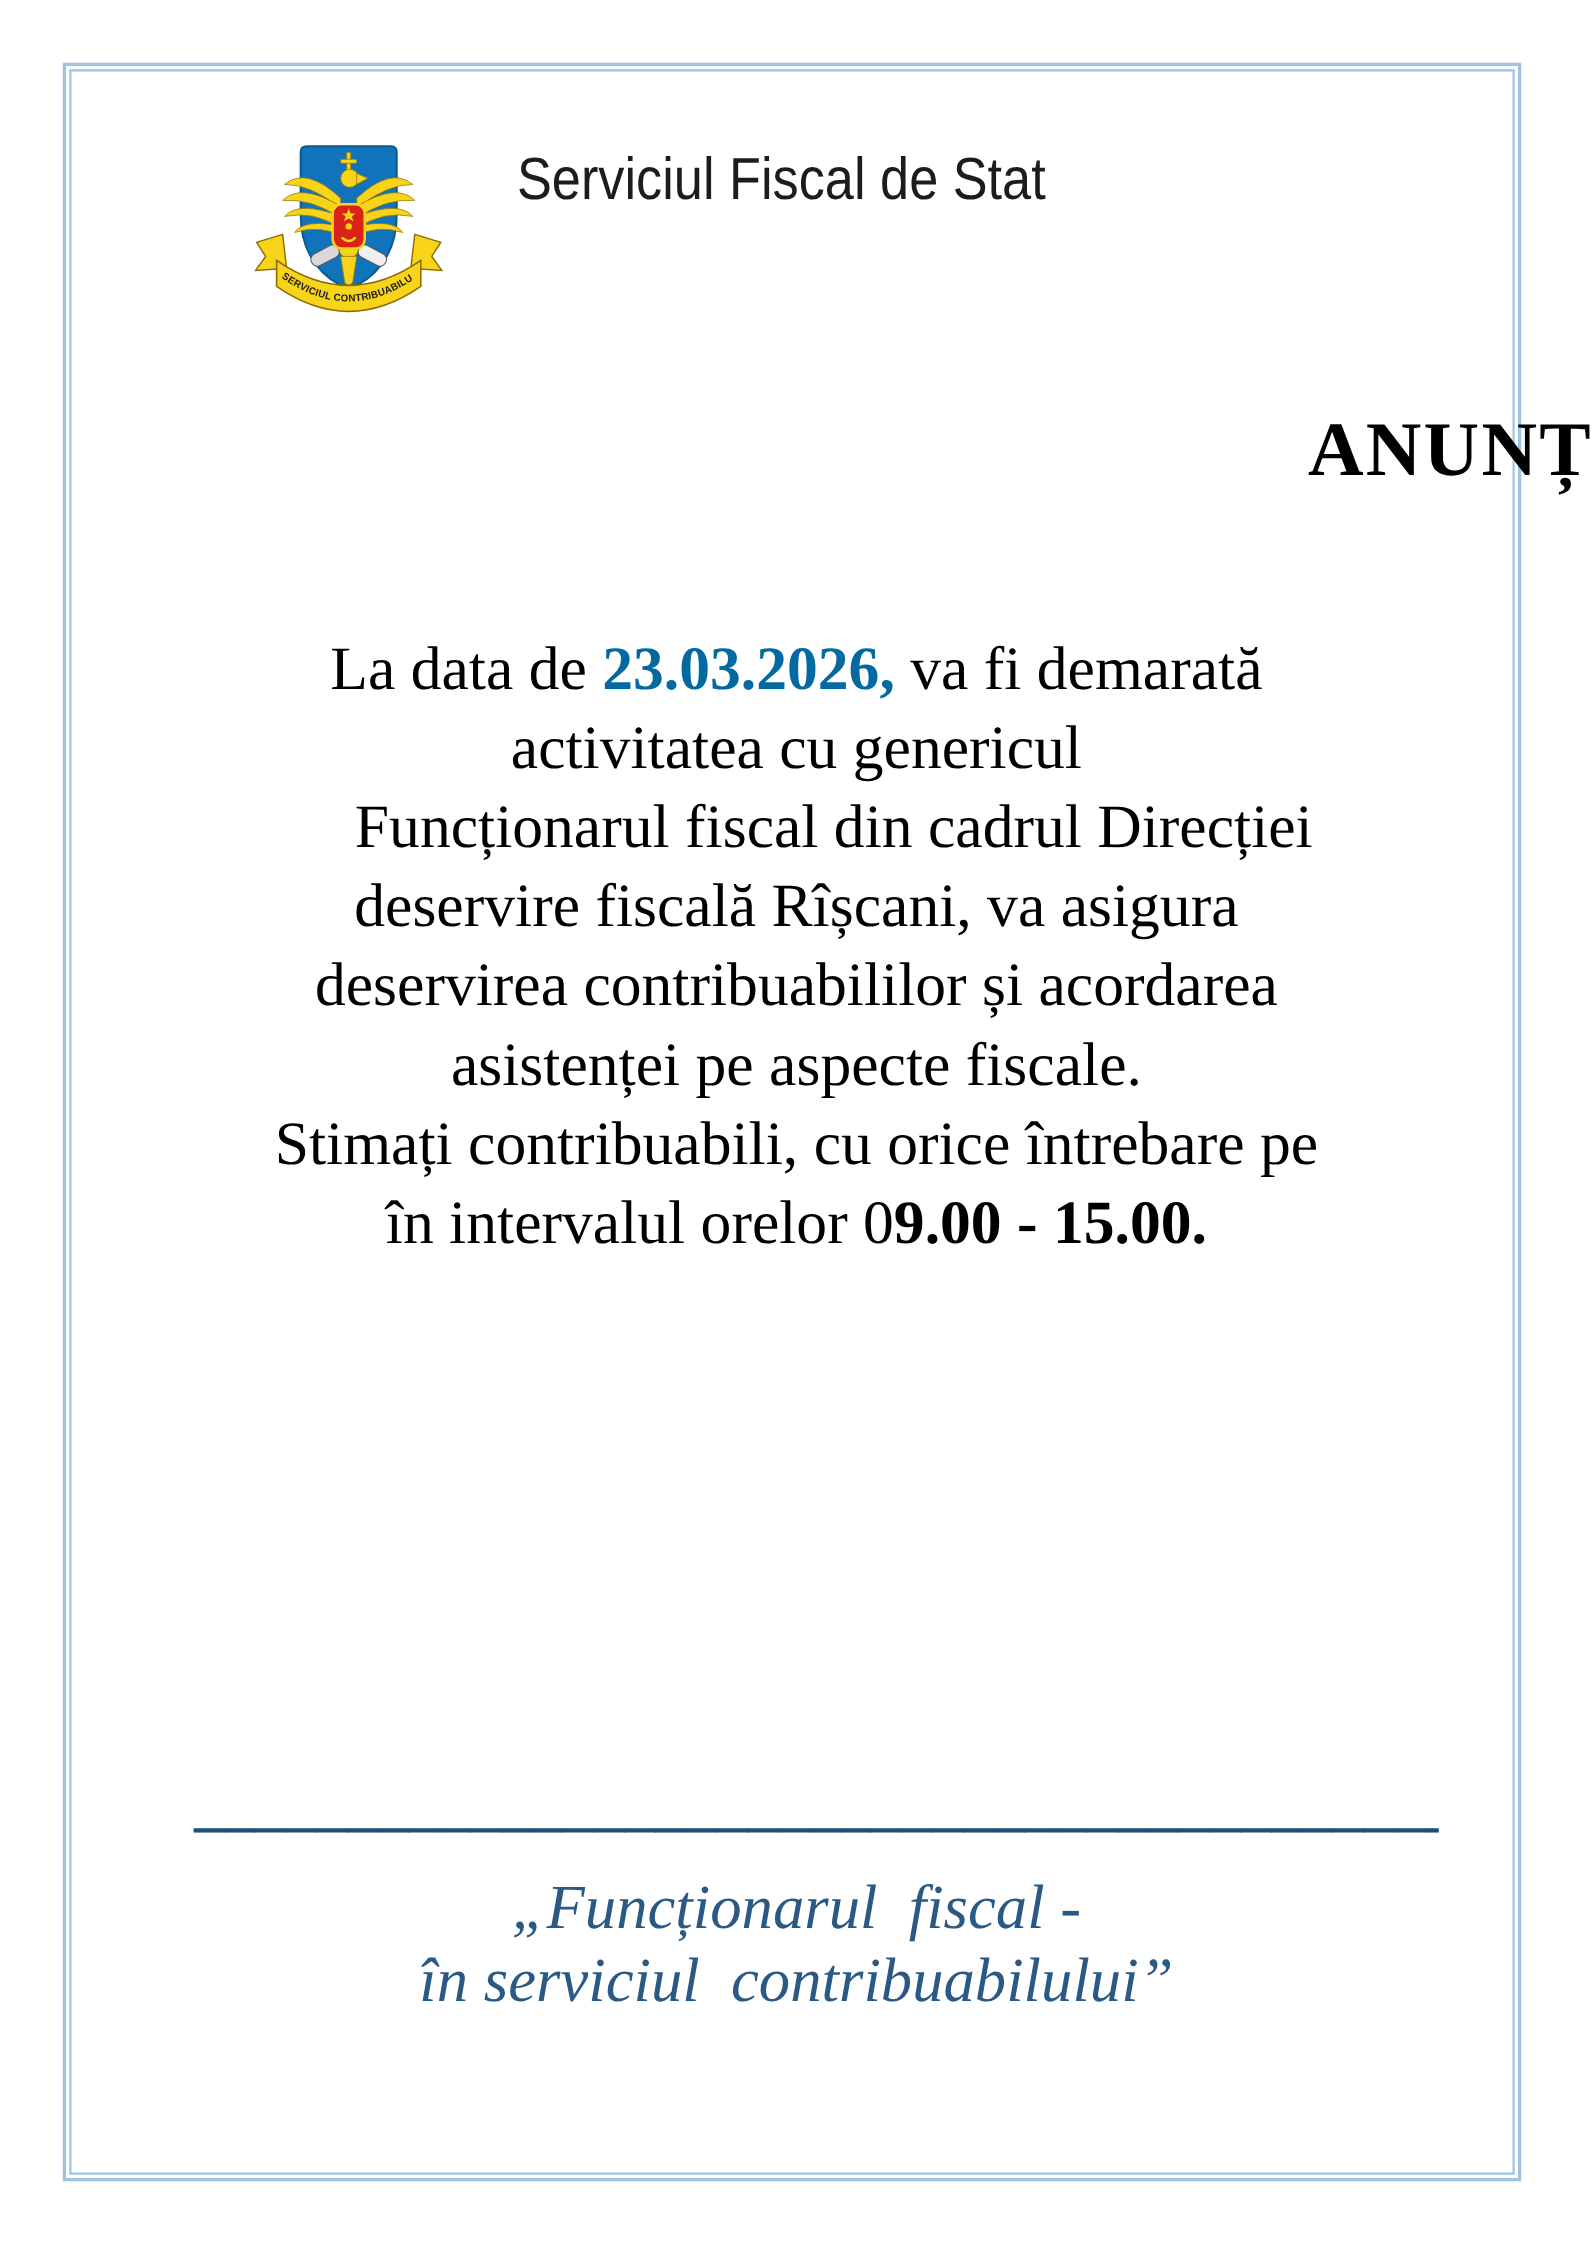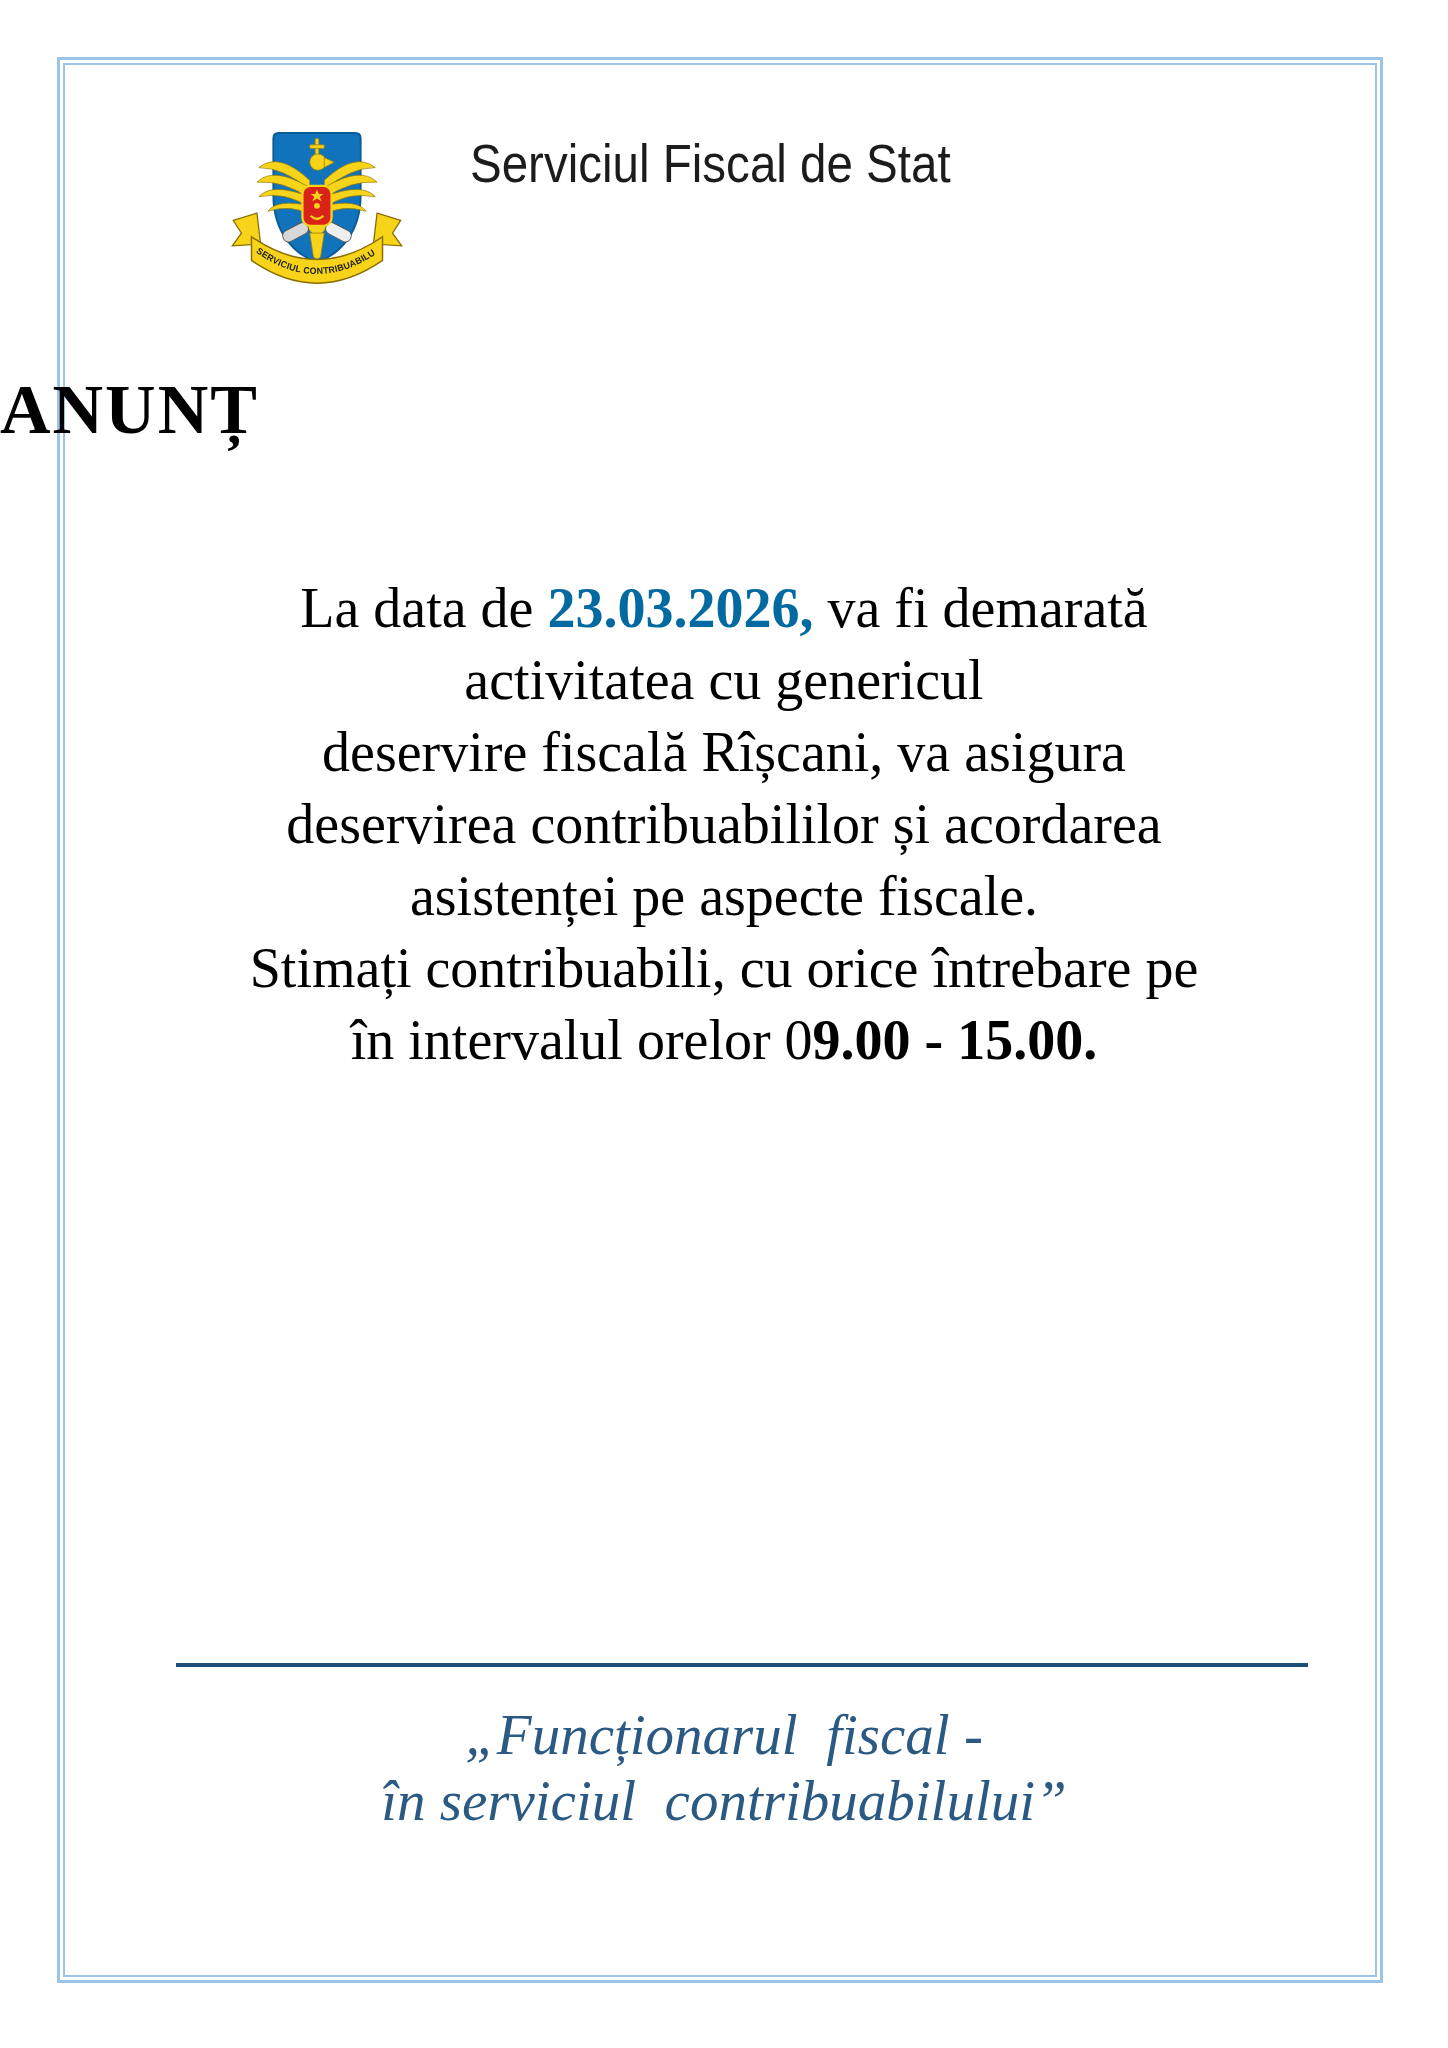--- a/index.html
+++ b/index.html
@@ -35,21 +35,21 @@
     color: #1c1c1c;
     letter-spacing: 0px;
     transform: scaleX(0.88);
     transform-origin: left center;
     white-space: nowrap;
   }
   .heading {
     position: absolute;
     left: 0; top: 368px;
     width: 1448px;
-    text-align: left;
+    text-align: right;
     font-size: 70px;
     line-height: 84px;
     font-weight: bold;
     letter-spacing: 2px;
     color: #000000;
   }
   .body-block {
     position: absolute;
     left: 59px; top: 572px;
     width: 1330px;
@@ -141,20 +141,21 @@
     </g>
   </svg>
 
   <div class="org-title">Serviciul Fiscal de Stat</div>
 
   <div class="heading">ANUNȚ</div>
 
   <div class="body-block">
     <div class="body-line"><span>La data de </span><span class="red">23.03.2026,</span><span> va fi demarată</span></div>
     <div class="body-line">activitatea cu genericul</div>
+    <div class="body-line shift-right">Funcționarul fiscal din cadrul Direcției</div>
     <div class="body-line">deservire fiscală Rîșcani, va asigura</div>
     <div class="body-line">deservirea contribuabililor și acordarea</div>
     <div class="body-line">asistenței pe aspecte fiscale.</div>
     <div class="body-line">Stimați contribuabili, cu orice întrebare pe</div>
     <div class="body-line"><span>în intervalul orelor 0</span><span class="b">9.00 - 15.00.</span></div>
   </div>
 
   <div class="divider">_________________________________________</div>
 
   <div class="slogan">

